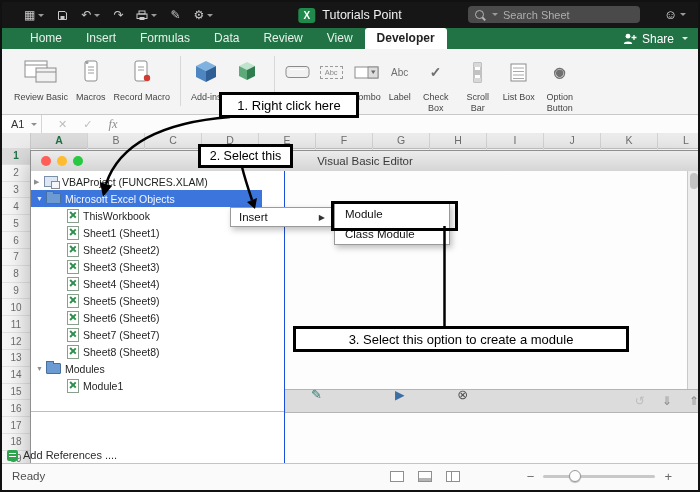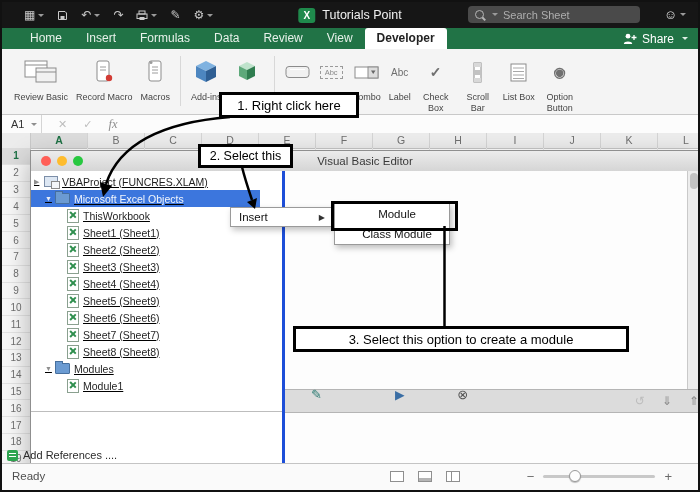--- a/index.html
+++ b/index.html
@@ -61,24 +61,24 @@
   .rgutter .rrow:first-child{background:#dcdcdc;color:#1e7145;font-weight:bold;}
   
   .vbe{position:absolute;left:28px;top:148px;right:-2px;height:314px;background:#fff;border:1px solid #8f8f8f;
     box-shadow:0 10px 24px rgba(0,0,0,.3);z-index:10;}
   .vbe-title{height:20px;background:linear-gradient(#ececec,#d5d5d5);border-bottom:1px solid #adadad;position:relative;
     display:flex;align-items:center;justify-content:center;font-size:11.5px;color:#3a3a3a;}
   .lights{position:absolute;left:10px;top:5px;display:flex;gap:6px;}
   .light{width:10px;height:10px;border-radius:50%;}
   .l-red{background:#ff5f57;}.l-yellow{background:#febc2e;}.l-green{background:#28c840;}
   .vbe-body{position:absolute;top:20px;left:0;right:0;bottom:0;display:flex;}
-  .vbe-project{width:254px;flex:none;border-right:3px solid #1d4ed8;position:relative;background:#fff;padding-top:2px;box-sizing:border-box;text-decoration:underline;}
+  .vbe-project{width:254px;flex:none;border-right:1px solid #1d4ed8;position:relative;background:#fff;padding-top:2px;box-sizing:border-box;}
   .vbe-project::after{content:'';position:absolute;left:0;right:0;top:240px;border-top:1px solid #bdbdbd;}
   .trow{height:17px;display:flex;align-items:center;font-size:10.5px;color:#1f1f1f;white-space:nowrap;}
-  .trow.d0{padding-left:3px;}.trow.d1{padding-left:14px;}.trow.d2{padding-left:36px;}
+  .trow.d0{padding-left:3px;}.trow.d1{padding-left:5px;}.trow.d2{padding-left:36px;}
   .trow.sel{background:#3c76dd;color:#f2f6fc;margin-right:22px;}
   .texp{width:10px;font-size:7px;color:#8f8f8f;flex:none;}
   .ticon{flex:none;margin-right:4px;position:relative;display:inline-block;}
   .i-proj{width:12px;height:9px;background:#dde7f3;border:1px solid #7c8ea8;}
   .i-proj::after{content:'';position:absolute;right:-3px;bottom:-3px;width:7px;height:6px;background:#f4f6f9;border:1px solid #8a8a8a;}
   .i-folder{width:13px;height:9px;background:#6b9bd2;border:1px solid #47709e;border-radius:1px;}
   .i-folder::before{content:'';position:absolute;top:-3px;left:-1px;width:6px;height:2px;background:#6b9bd2;border:1px solid #47709e;border-bottom:none;}
   .i-sheet{width:10px;height:12px;background:#fff;border:1px solid #8aa08f;}
   .i-sheet::before,.i-sheet::after{content:'';position:absolute;left:4px;top:1.5px;width:1.5px;height:8px;background:#2f8f4e;}
   .i-sheet::before{transform:rotate(45deg);} .i-sheet::after{transform:rotate(-45deg);}
@@ -93,21 +93,21 @@
   .addrefs{position:absolute;left:5px;top:447px;display:flex;align-items:center;gap:5px;font-size:11px;color:#2b2b2b;z-index:12;}
   .ar-icon{width:11px;height:11px;background:#2ea44f;border-radius:2px;position:relative;}
   .ar-icon::before{content:'';position:absolute;left:2px;top:3px;right:2px;height:1.5px;background:#fff;box-shadow:0 3px 0 #fff;}
   
   .cmenu{position:absolute;left:228px;top:205px;width:104px;height:20px;background:#fff;border:1px solid #9a9a9a;
     box-shadow:2px 3px 6px rgba(0,0,0,.25);z-index:20;display:flex;align-items:center;justify-content:space-between;
     padding:0 8px;font-size:11.5px;color:#111;box-sizing:border-box;}
   .cmenu-arrow{font-size:8px;color:#333;}
   .smenu{position:absolute;left:332px;top:201px;width:114px;background:#fff;border:1px solid #9a9a9a;
     box-shadow:2px 3px 6px rgba(0,0,0,.25);z-index:21;}
-  .sitem{height:20px;line-height:20px;padding-left:10px;font-size:11.5px;color:#111;text-align:center;}
+  .sitem{height:20px;line-height:20px;padding-left:10px;font-size:11.5px;color:#111;}
   .modbox{position:absolute;left:329px;top:199px;width:121px;height:24px;border:3px solid #000;z-index:46;pointer-events:none;}
   
   .callout{position:absolute;background:#fff;border:3px solid #000;z-index:50;display:flex;align-items:center;
     justify-content:center;font-weight:normal;color:#000;box-sizing:border-box;}
   .c1{left:217px;top:90px;width:140px;height:26px;font-size:13px;}
   .c2{left:196px;top:142px;width:95px;height:24px;font-size:12.5px;}
   .c3{left:291px;top:324px;width:336px;height:26px;font-size:13px;}
   .arrows{position:absolute;left:0;top:0;width:700px;height:492px;z-index:44;pointer-events:none;}
   
   .statusbar{position:absolute;left:0;right:0;bottom:0;height:26px;background:#fafafa;border-top:1px solid #c4c4c4;
@@ -203,40 +203,40 @@
             <rect x="1" y="2" width="22" height="16" fill="#fff" stroke="#8b8b8b"></rect>
             <line x1="1" y1="6" x2="23" y2="6" stroke="#8b8b8b"></line>
             <rect x="12" y="9" width="20" height="14" fill="#f2f2f2" stroke="#8b8b8b"></rect>
             <line x1="12" y1="13" x2="32" y2="13" stroke="#8b8b8b"></line>
           </svg>
         </span>
       <span class="rlabel">Review Basic</span>
     </div>
     <div class="ritem">
       <span class="ricon">
-          <svg width="20" height="26">
-            <rect x="3" y="2" width="12" height="20" rx="2" fill="#fff" stroke="#8b8b8b"></rect>
-            <line x1="6" y1="8" x2="12" y2="8" stroke="#9c9c9c"></line>
-            <line x1="6" y1="11" x2="12" y2="11" stroke="#9c9c9c"></line>
-            <circle cx="15" cy="19" r="3.2" fill="#d23b34"></circle>
-          </svg>
-        </span>
-      <span class="rlabel">Record Macro</span>
-    </div>
-    <div class="ritem">
-      <span class="ricon">
           <svg width="18" height="26">
             <rect x="3" y="2" width="12" height="20" rx="2" fill="#fff" stroke="#8b8b8b"></rect>
             <line x1="6" y1="8" x2="12" y2="8" stroke="#9c9c9c"></line>
             <line x1="6" y1="11" x2="12" y2="11" stroke="#9c9c9c"></line>
             <line x1="6" y1="14" x2="12" y2="14" stroke="#9c9c9c"></line>
             <circle cx="5" cy="3.5" r="1.5" fill="#9c9c9c"></circle>
           </svg>
         </span>
       <span class="rlabel">Macros</span>
+    </div>
+    <div class="ritem">
+      <span class="ricon">
+          <svg width="20" height="26">
+            <rect x="3" y="2" width="12" height="20" rx="2" fill="#fff" stroke="#8b8b8b"></rect>
+            <line x1="6" y1="8" x2="12" y2="8" stroke="#9c9c9c"></line>
+            <line x1="6" y1="11" x2="12" y2="11" stroke="#9c9c9c"></line>
+            <circle cx="15" cy="19" r="3.2" fill="#d23b34"></circle>
+          </svg>
+        </span>
+      <span class="rlabel">Record Macro</span>
     </div>
     <div class="rsep"></div>
     <div class="ritem">
       <span class="ricon">
           <svg width="24" height="26">
             <polygon points="12,2 22,7 12,12 2,7" fill="#7fb2e0"></polygon>
             <polygon points="2,7 12,12 12,23 2,18" fill="#4d86c0"></polygon>
             <polygon points="22,7 12,12 12,23 22,18" fill="#2f5f94"></polygon>
           </svg>
         </span>

